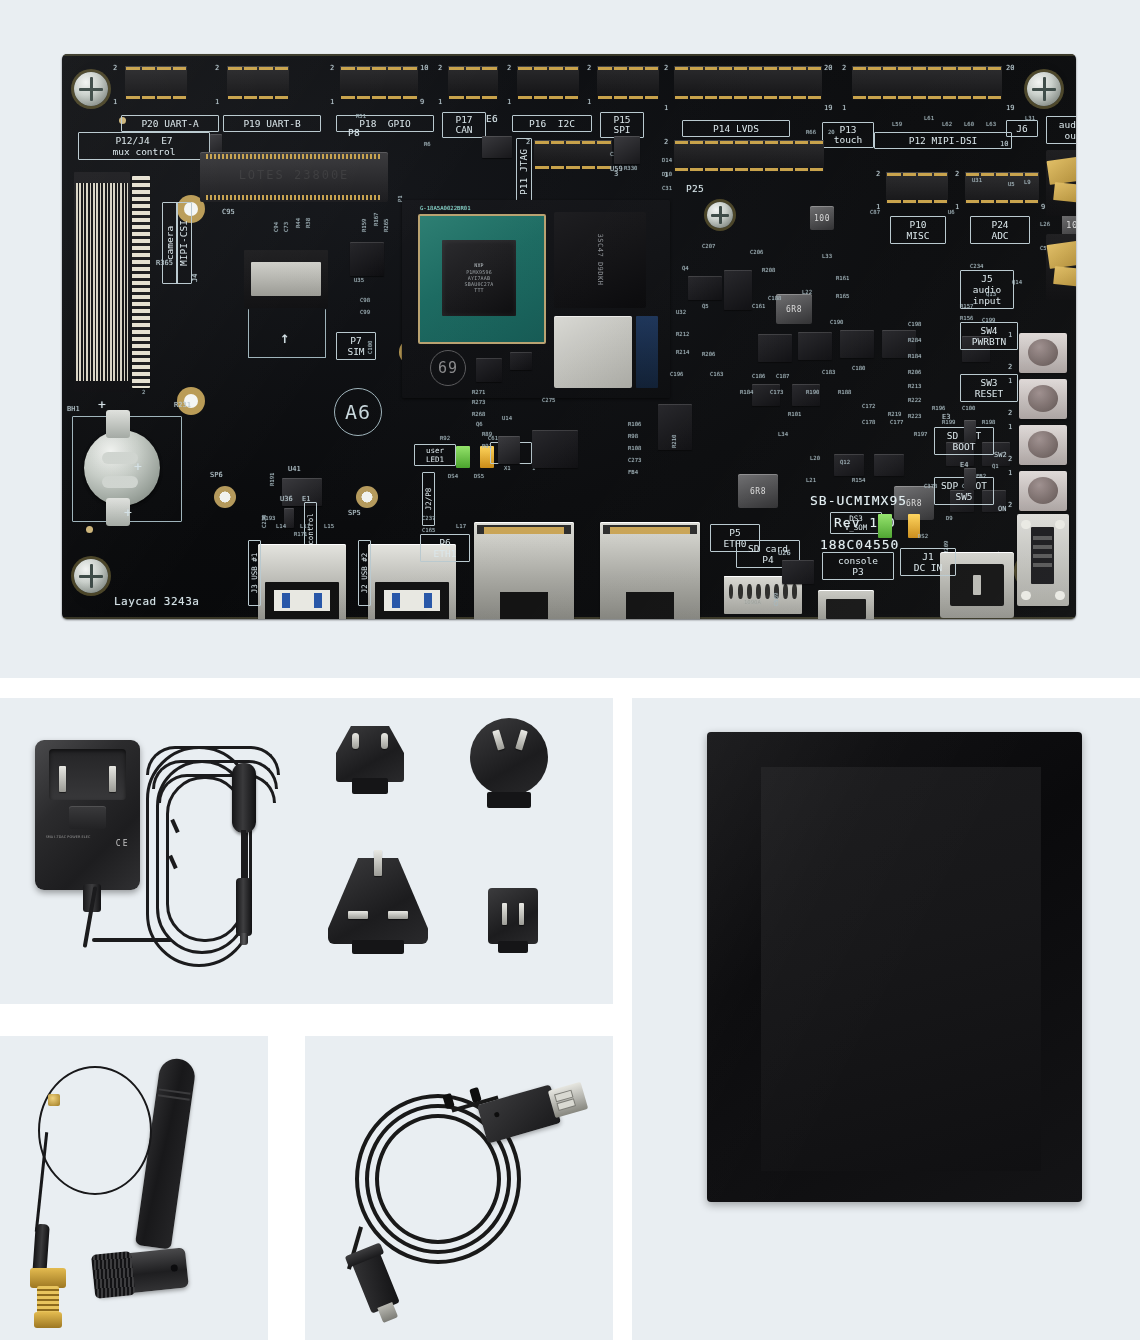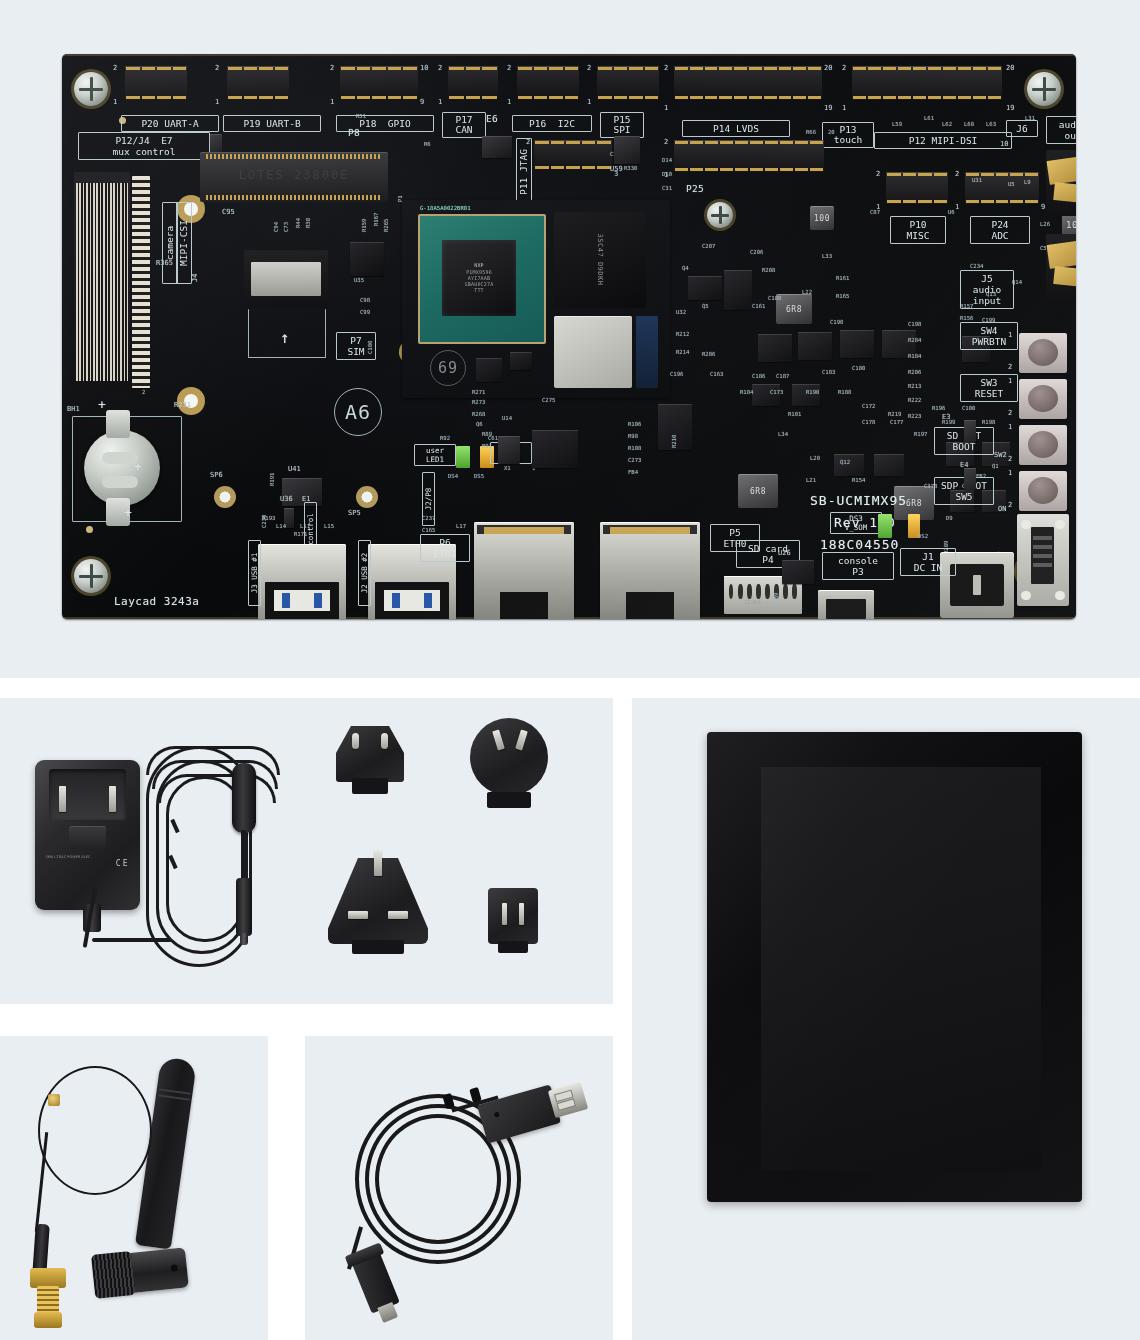--- a/index.html
+++ b/index.html
@@ -164,21 +164,21 @@
   
   .outline{position:absolute;border:1px solid #9fb4bb;border-radius:1px;}
   .circlelbl{position:absolute;border:1.5px solid #9fb4bb;border-radius:50%;
      color:#c9d8dd;font-size:20px;display:flex;align-items:center;justify-content:center;
      letter-spacing:1px;}
 
   
   #psu-brick{
     position:absolute;left:35px;top:42px;width:105px;height:150px;
     background:linear-gradient(135deg,#4a4a4c 0%,#2b2b2d 35%,#1d1d1f 70%,#303032 100%);
-    border-radius:9px;box-shadow:0 3px 6px rgba(0,0,0,.35);margin-top:20px;
+    border-radius:9px;box-shadow:0 3px 6px rgba(0,0,0,.35);
   }
   #psu-brick .recess{position:absolute;left:13%;top:6%;width:74%;height:34%;
     background:linear-gradient(#242426,#38383a);border-radius:4px;
     box-shadow:inset 0 2px 4px rgba(0,0,0,.6);}
   #psu-brick .prong{position:absolute;top:17%;width:7px;height:26px;
     background:linear-gradient(#e7e7e2,#9c9c96);border-radius:1px;box-shadow:0 1px 1px rgba(0,0,0,.5);}
   #psu-brick .tab{position:absolute;left:32%;top:44%;width:36%;height:15%;
     background:linear-gradient(#3a3a3c,#222224);border-radius:3px;
     box-shadow:inset 0 1px 0 rgba(255,255,255,.12);}
   #psu-brick .label{position:absolute;left:10%;right:10%;top:63%;height:27%;

